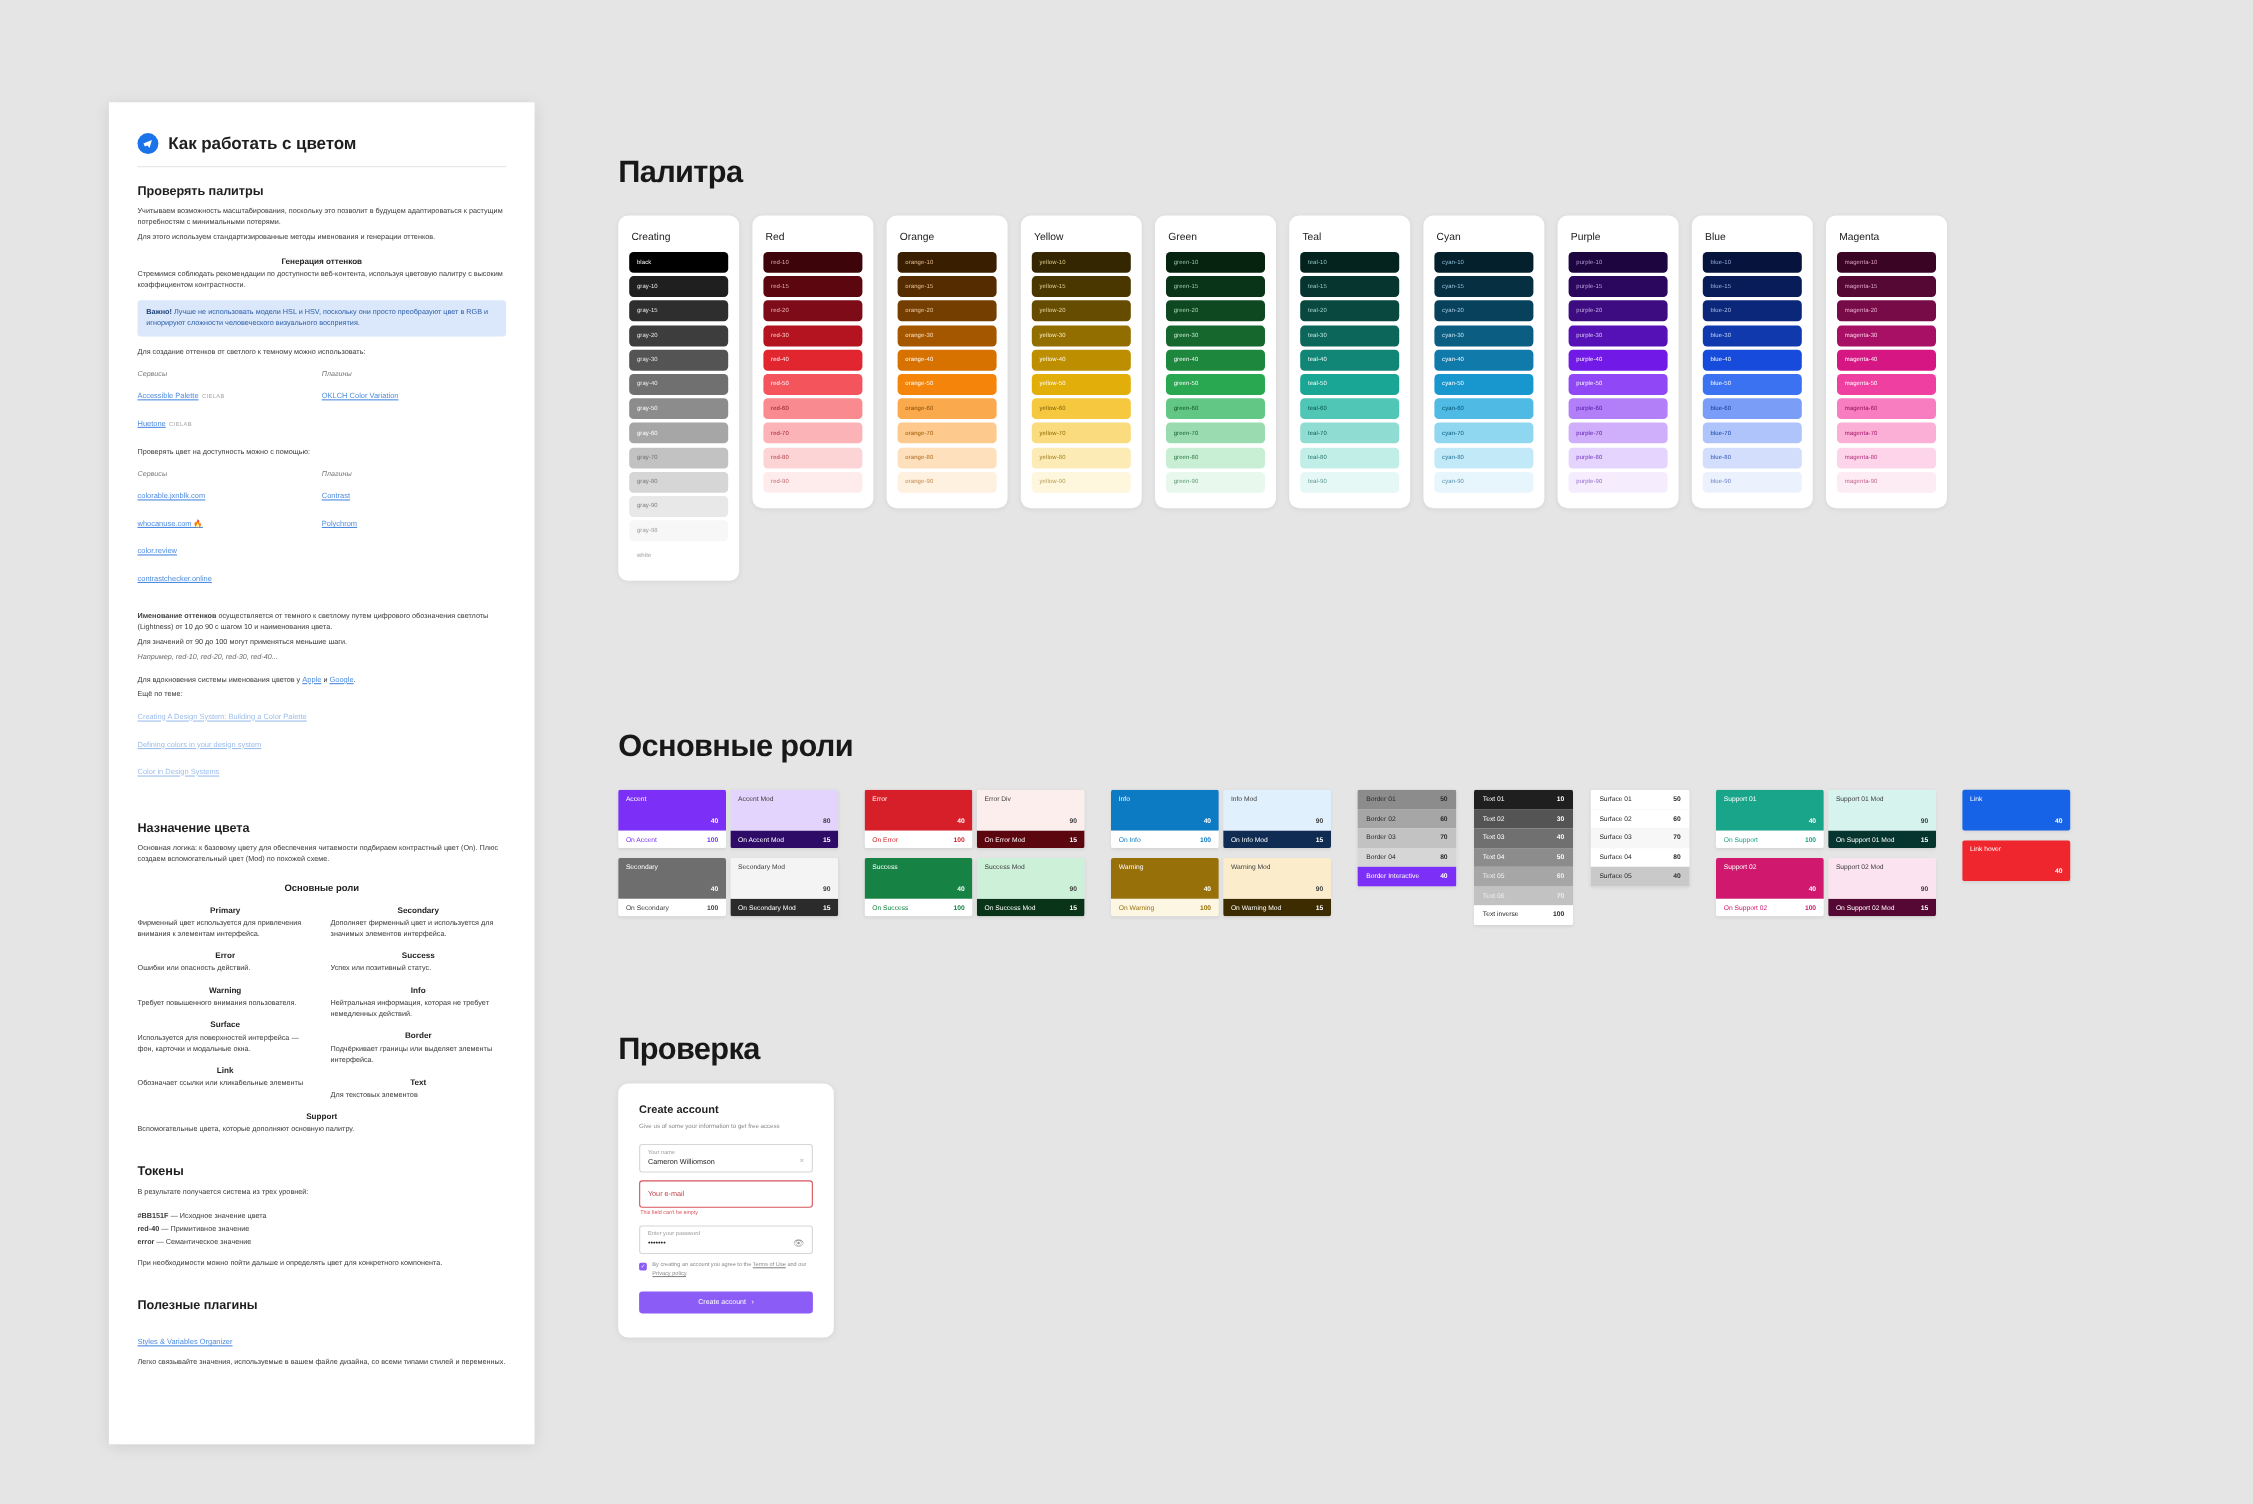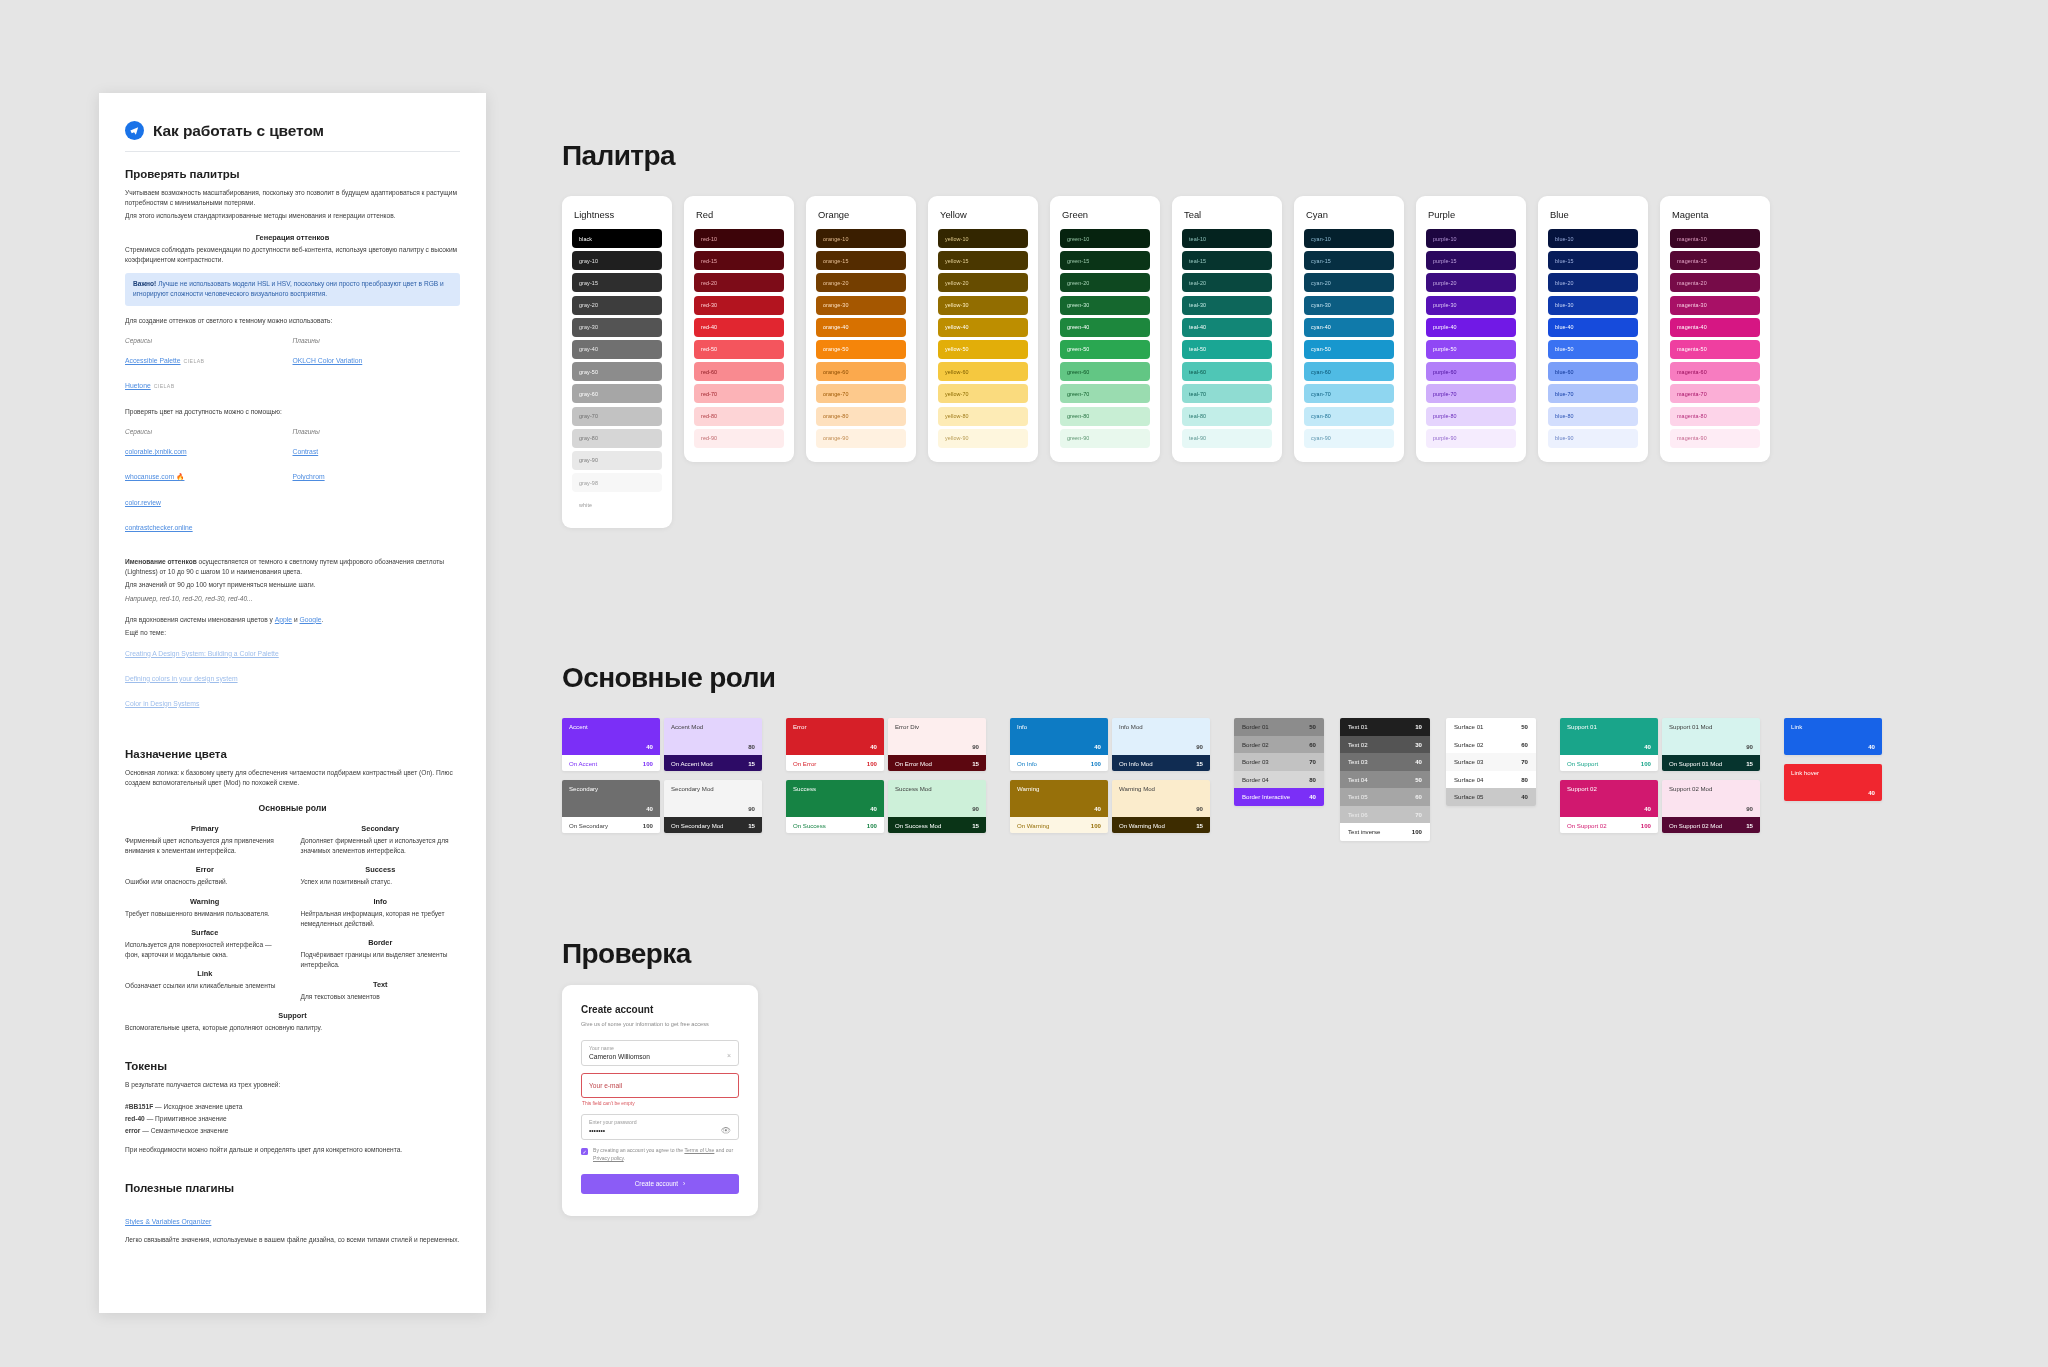--- a/index.html
+++ b/index.html
@@ -269,21 +269,21 @@
   </div>
 
 </div>
 
 <div class="canvas-h" style="left:562px; top:140px;">Палитра</div>
 <div class="canvas-h" style="left:562px; top:662px;">Основные роли</div>
 <div class="canvas-h" style="left:562px; top:938px;">Проверка</div>
 
 <div id="palette">
     <div class="pcard">
-      <h4>Lightness</h4>
+      <h4>Creating</h4>
       <div class="sw" style="background: rgb(0, 0, 0); color: rgb(255, 255, 255);">
         <span>black</span>
       </div>
       <div class="sw" style="background: rgb(31, 31, 31); color: rgb(232, 232, 232);">
         <span>gray-10</span>
       </div>
       <div class="sw" style="background: rgb(46, 46, 46); color: rgb(232, 232, 232);">
         <span>gray-15</span>
       </div>
       <div class="sw" style="background: rgb(61, 61, 61); color: rgb(232, 232, 232);">

